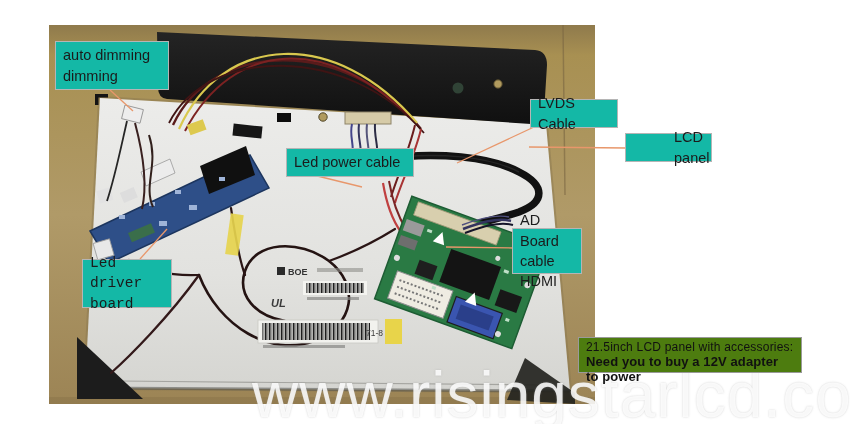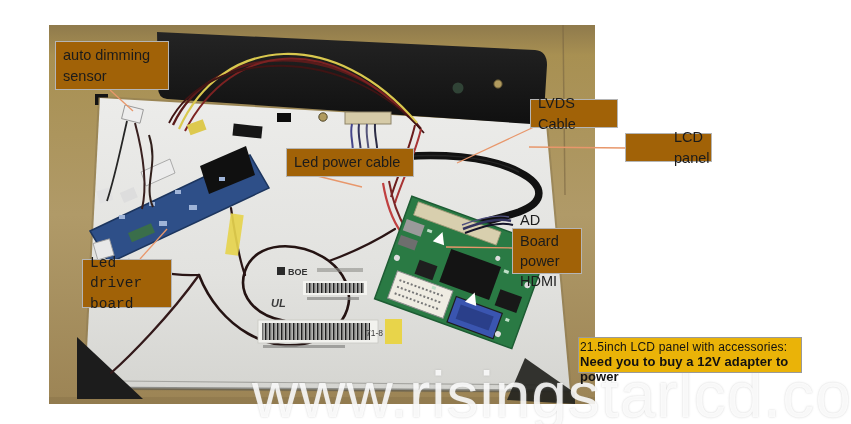--- a/index.html
+++ b/index.html
@@ -3,33 +3,33 @@
 <meta charset="utf-8">
 <style>
   html,body{margin:0;padding:0;background:#ffffff;}
   #stage{position:relative;width:851px;height:424px;background:#ffffff;overflow:hidden;
          font-family:"Liberation Sans",sans-serif;}
   #photo-svg{position:absolute;left:49px;top:25px;z-index:1;}
   #watermark{position:absolute;left:252px;top:358px;z-index:2;font-size:64px;letter-spacing:1px;
              white-space:nowrap;color:rgba(255,255,255,0.85);
              text-shadow:0 0 2px rgba(150,150,150,0.45);pointer-events:none;}
   #annot-svg{position:absolute;left:0;top:0;z-index:3;pointer-events:none;}
-  .callout{position:absolute;z-index:4;background:#a16207;border:1px solid #b5b5b5;
+  .callout{position:absolute;z-index:4;background:#14b8a6;border:1px solid #b5b5b5;
            box-sizing:border-box;color:#1b1b1b;font-size:14.5px;line-height:1.4;
            padding:2px 7px;display:flex;flex-direction:column;justify-content:center;}
   .callout span{display:block;}
   #cl-auto{left:55px;top:41px;width:114px;height:49px;}
   #cl-power{left:286px;top:148px;width:128px;height:29px;}
   #cl-lvds{left:530px;top:99px;width:88px;height:29px;}
   #cl-lcd{left:625px;top:133px;width:87px;height:29px;padding-left:48px;}
   #cl-adboard{left:512px;top:228px;width:70px;height:46px;}
   #cl-driver{left:82px;top:259px;width:90px;height:49px;font-family:Liberation Mono, monospace;}
   #info-box{position:absolute;z-index:4;left:578px;top:337px;width:224px;height:36px;
-            box-sizing:border-box;background:#eab308;border:1px solid #9a9a9a;
-            padding:2px 1px;color:#111;}
+            box-sizing:border-box;background:#4d7c0f;border:1px solid #9a9a9a;
+            padding:2px 7px;color:#111;}
   #info-box .l1{font-size:12px;letter-spacing:.2px;}
   #info-box .l2{font-size:13px;font-weight:bold;letter-spacing:.1px;}
 </style>
 </head>
 <body>
 
 <div id="stage">
 
   <svg id="photo-svg" width="546" height="379" viewBox="0 0 546 379">
     <defs>
@@ -234,38 +234,38 @@
       <line x1="297" y1="171" x2="362" y2="187"></line>
       <line x1="534" y1="127" x2="457" y2="163"></line>
       <line x1="626" y1="148" x2="529" y2="147"></line>
       <line x1="513" y1="248" x2="446" y2="247"></line>
       <line x1="140" y1="259" x2="167" y2="229"></line>
     </g>
   </svg>
 
   <div class="callout" id="cl-auto">
     <span>auto dimming</span>
-    <span>sensor</span>
+    <span>dimming</span>
   </div>
 
   <div class="callout" id="cl-power">
     <span>Led power cable</span>
   </div>
 
   <div class="callout" id="cl-lvds">
     <span>LVDS Cable</span>
   </div>
 
   <div class="callout" id="cl-lcd">
     <span>LCD panel</span>
   </div>
 
   <div class="callout" id="cl-adboard">
     <span>AD Board</span>
-    <span>power HDMI</span>
+    <span>cable HDMI</span>
   </div>
 
   <div class="callout" id="cl-driver">
     <span>Led driver</span>
     <span>board</span>
   </div>
 
   <div id="info-box">
     <div class="l1">21.5inch LCD panel with accessories:</div>
     <div class="l2">Need you to buy a 12V adapter to power</div>

